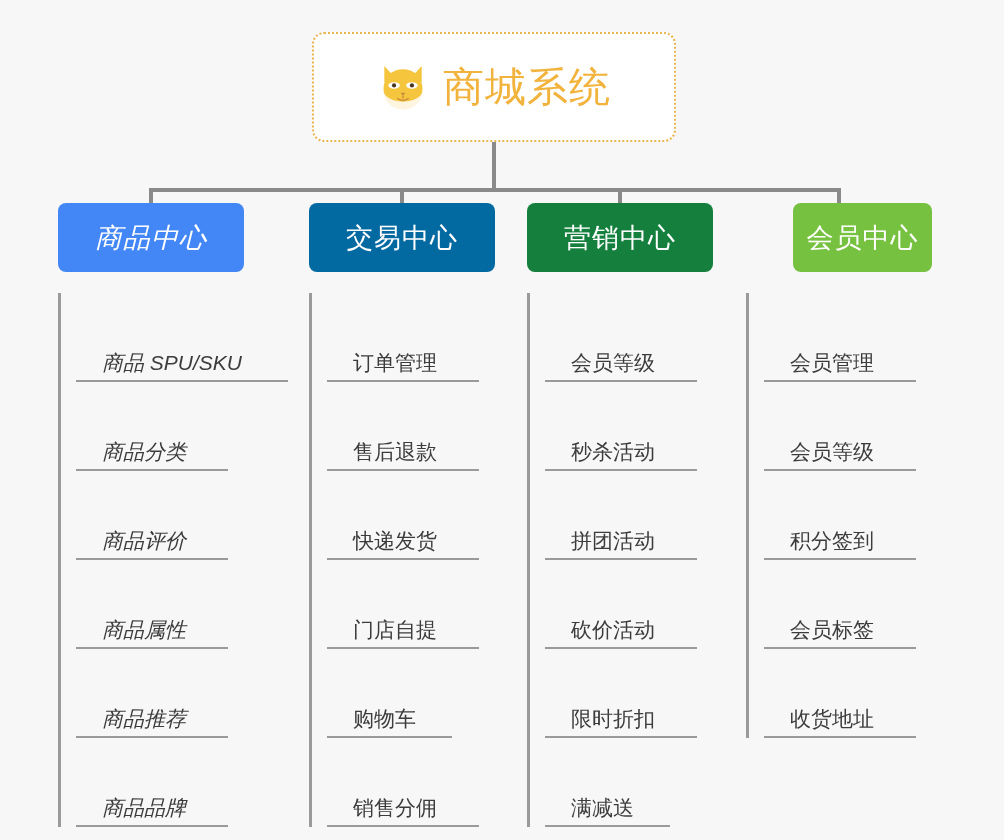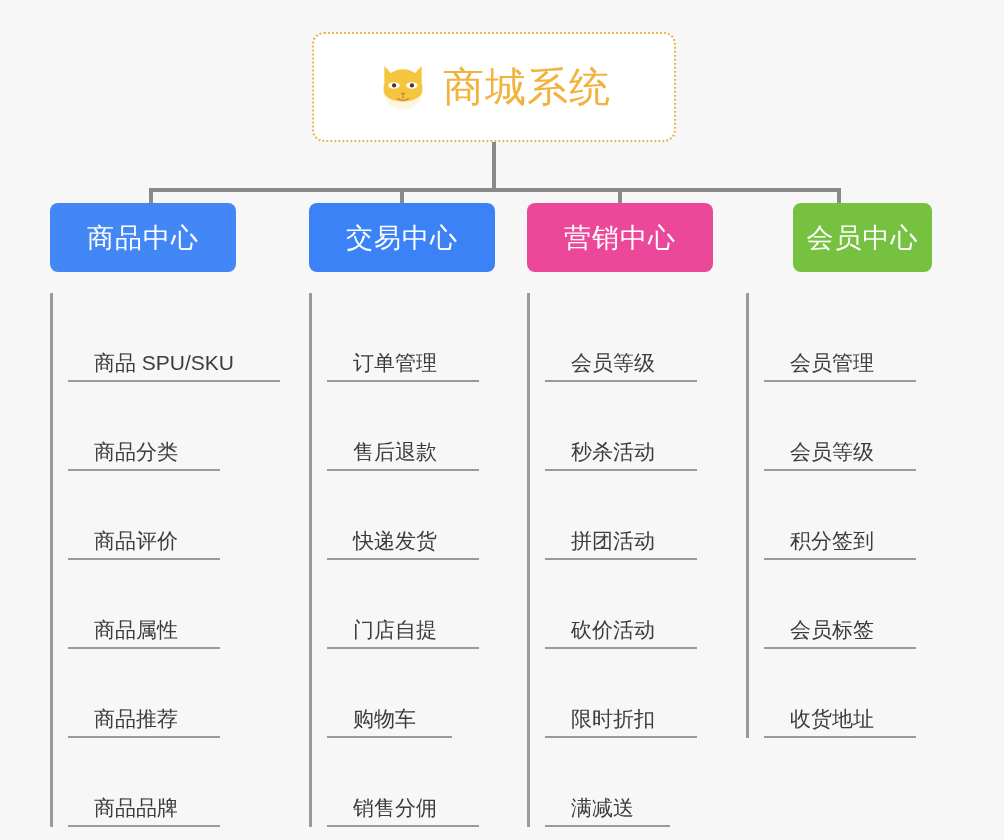--- a/index.html
+++ b/index.html
@@ -70,21 +70,21 @@
     display: flex;
     align-items: center;
     justify-content: center;
     color: #ffffff;
     font-size: 27px;
     letter-spacing: 1px;
     white-space: nowrap;
   }
 
   
-  .col-0 { left: 50px;  width: 186px; }
+  .col-0 { left: 58px;  width: 186px; font-style: italic; }
   .col-1 { left: 309px; width: 186px; }
   .col-2 { left: 527px; width: 186px; }
   .col-3 { left: 746px; width: 186px; }
 
   
   .leaf-list {
     position: relative;
     margin-top: 21px;
     padding-left: 15px;
     border-left: 3px solid #9a9a9a;
@@ -166,21 +166,21 @@
       <div class="leaf-item w-med">
           <span class="leaf-label">商品推荐</span>
         </div>
       <div class="leaf-item w-med">
           <span class="leaf-label">商品品牌</span>
         </div>
     </div>
   </div>
 
   <div class="column col-1">
-    <div class="cat-box" style="background: #3b82f6;">
+    <div class="cat-box" style="background: #0369a1;">
       <span>交易中心</span>
     </div>
     <div class="leaf-list">
       <div class="leaf-item w-med">
           <span class="leaf-label">订单管理</span>
         </div>
       <div class="leaf-item w-med">
           <span class="leaf-label">售后退款</span>
         </div>
       <div class="leaf-item w-med">
@@ -192,21 +192,21 @@
       <div class="leaf-item w-short">
           <span class="leaf-label">购物车</span>
         </div>
       <div class="leaf-item w-med">
           <span class="leaf-label">销售分佣</span>
         </div>
     </div>
   </div>
 
   <div class="column col-2">
-    <div class="cat-box" style="background: #ec4899;">
+    <div class="cat-box" style="background: #15803d;">
       <span>营销中心</span>
     </div>
     <div class="leaf-list">
       <div class="leaf-item w-med">
           <span class="leaf-label">会员等级</span>
         </div>
       <div class="leaf-item w-med">
           <span class="leaf-label">秒杀活动</span>
         </div>
       <div class="leaf-item w-med">

